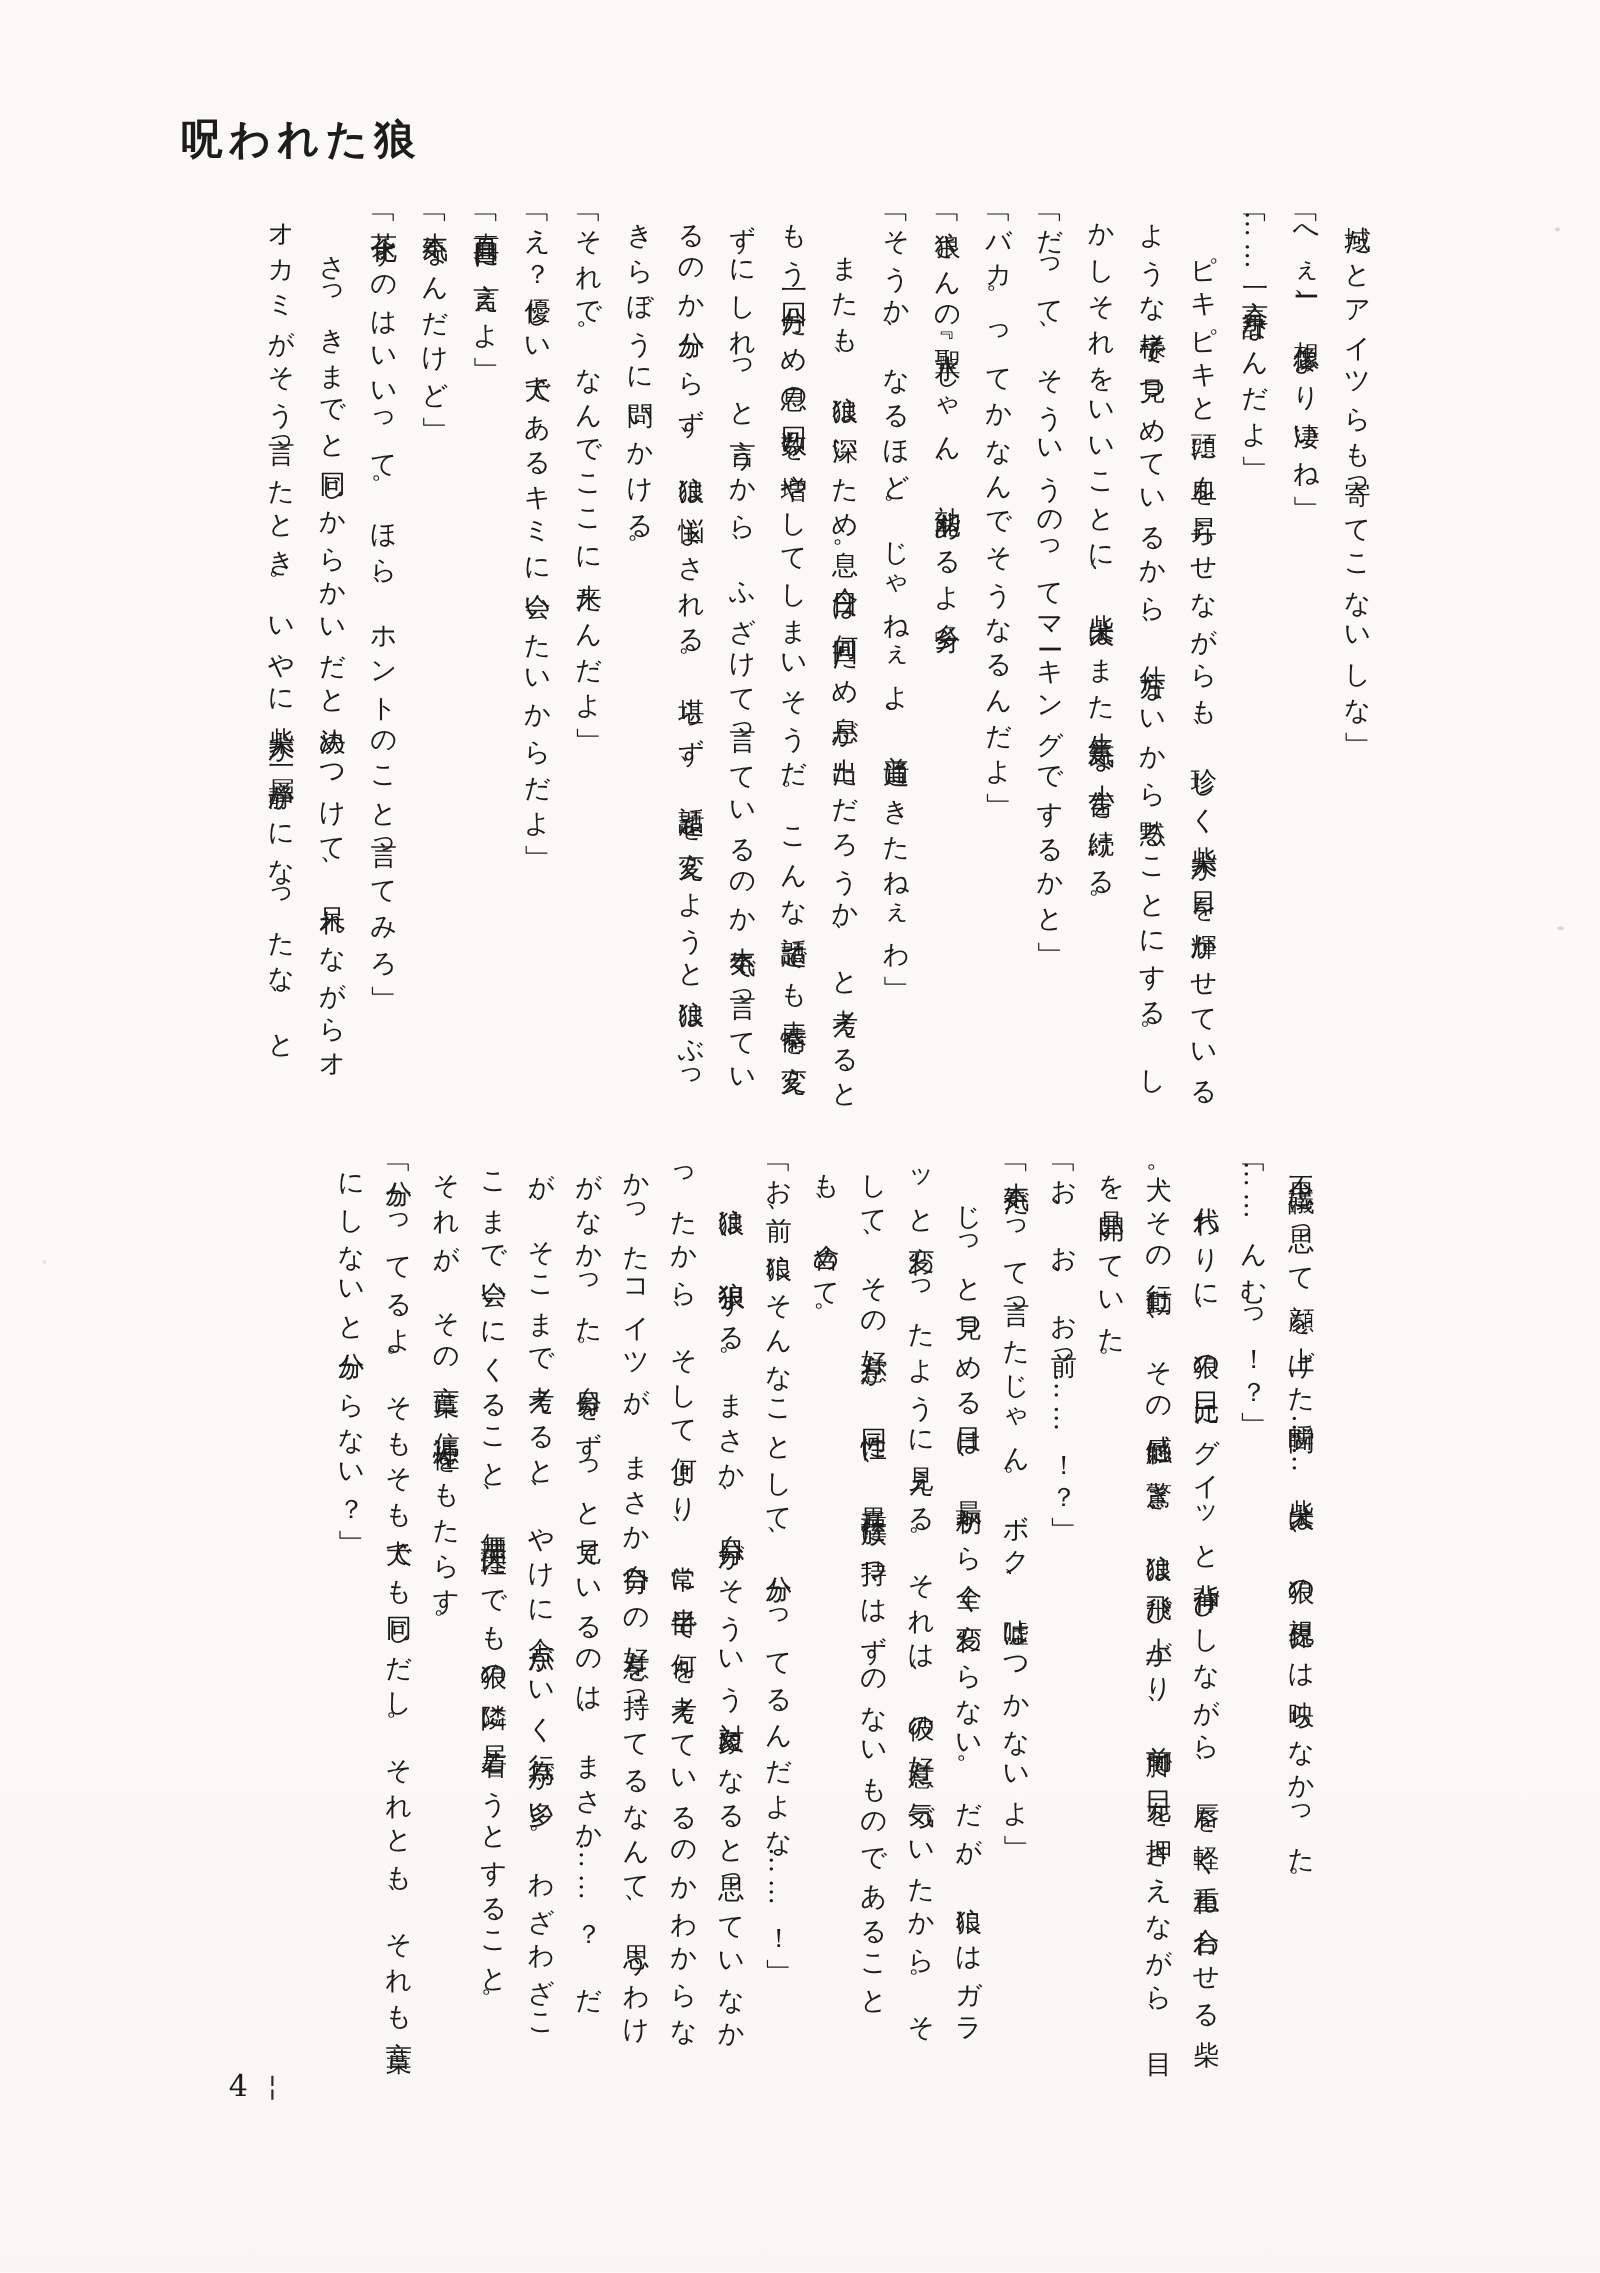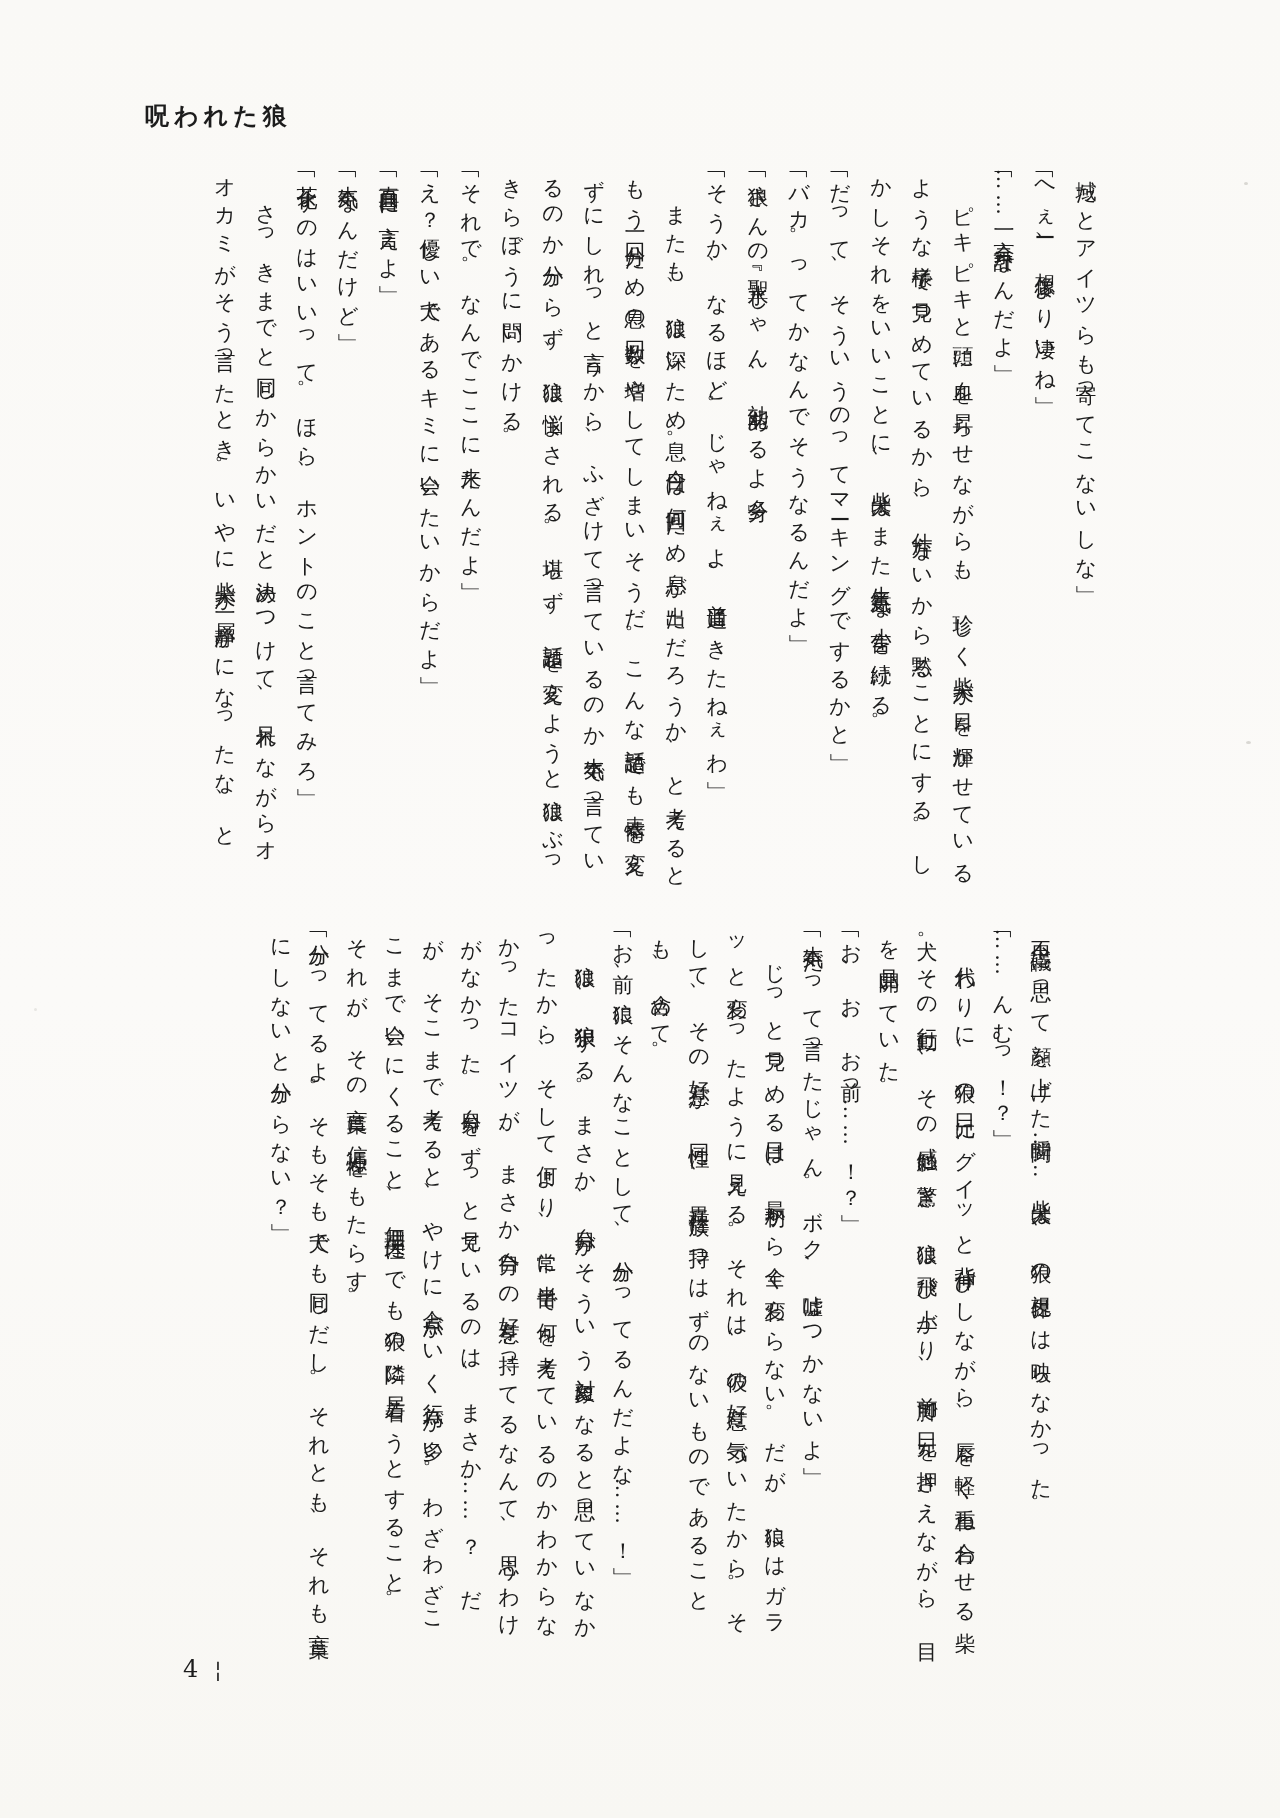--- a/index.html
+++ b/index.html
@@ -16,23 +16,23 @@
   }
   .page {
     position: relative;
     width: 1280px;
     height: 1818px;
     background: linear-gradient(180deg, #faf9f6 0%, #fbfaf8 55%, #f8f7f3 100%);
   }
   .title {
     position: absolute;
     left: 145px;
-    top: 100px;
+    top: 89px;
     margin: 0;
-    font-size: 24px;
+    font-size: 33px;
     font-weight: 600;
     letter-spacing: 5px;
     writing-mode: horizontal-tb;
   }
   .vblock {
     position: absolute;
     writing-mode: vertical-rl;
     font-size: 21px;
     letter-spacing: 4.5px;
     height: 716px;

